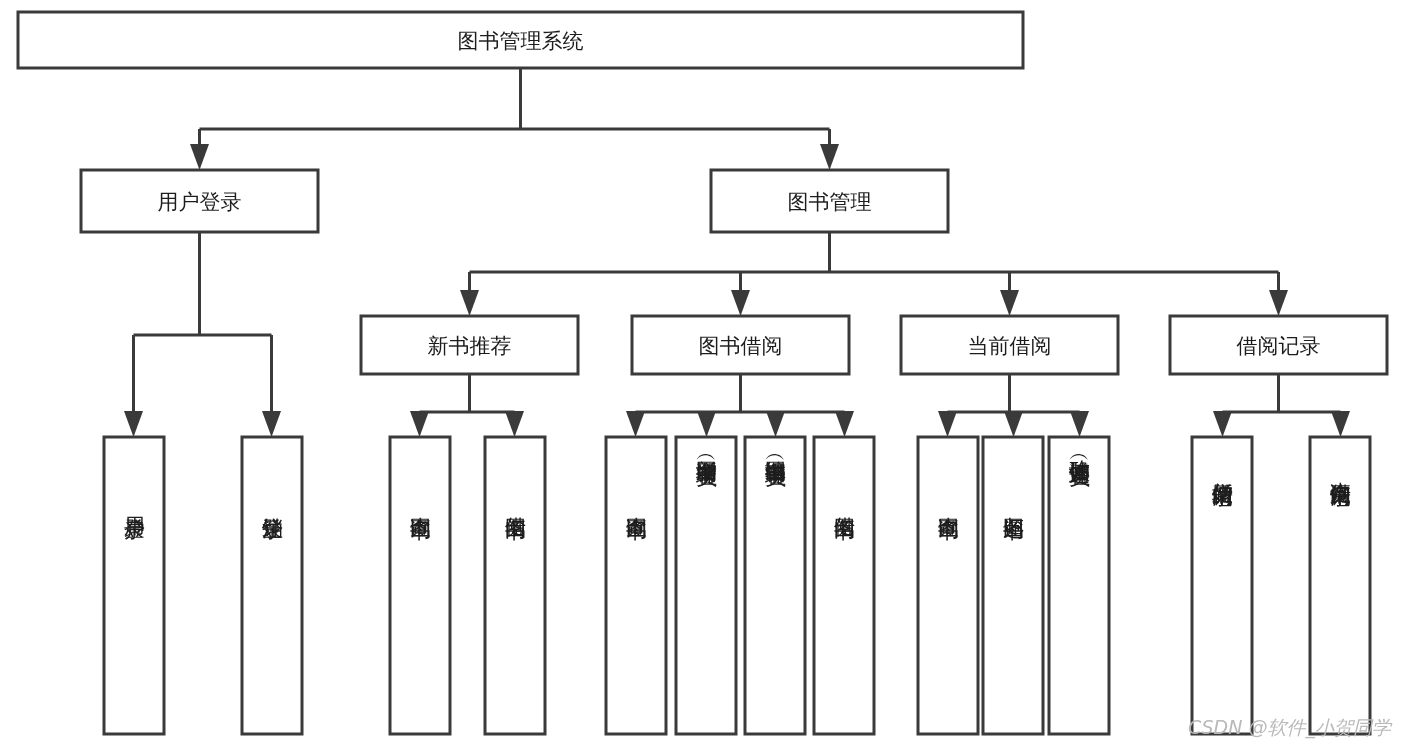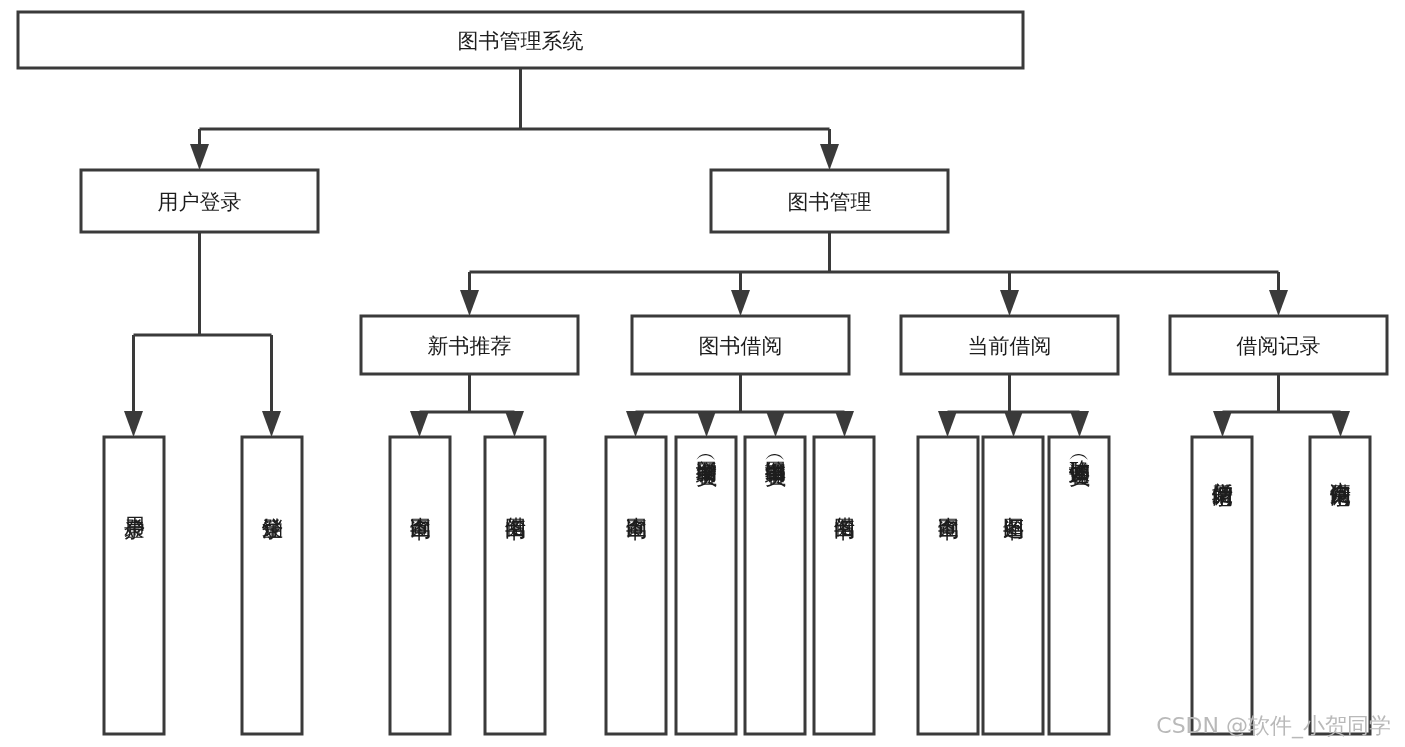--- a/index.html
+++ b/index.html
@@ -62,24 +62,25 @@
     white-space: nowrap;
     transform: translate(-50%, 0);
     text-align: center;
     user-select: none;
   }
   .watermark {
     position: absolute;
     right: 14px;
     bottom: 6px;
     font-family: "DejaVu Sans", "Liberation Sans", sans-serif;
-    font-size: 22px;
+    font-size: 19px;
     color: #b9b9b9;
     white-space: nowrap;
     user-select: none;
+    font-style: italic;
   }
 </style>
 </head>
 <body>
 
 <div id="diagram-root">
 
   <svg id="tree-svg" viewBox="0 0 1405 747">
 
     <g>

